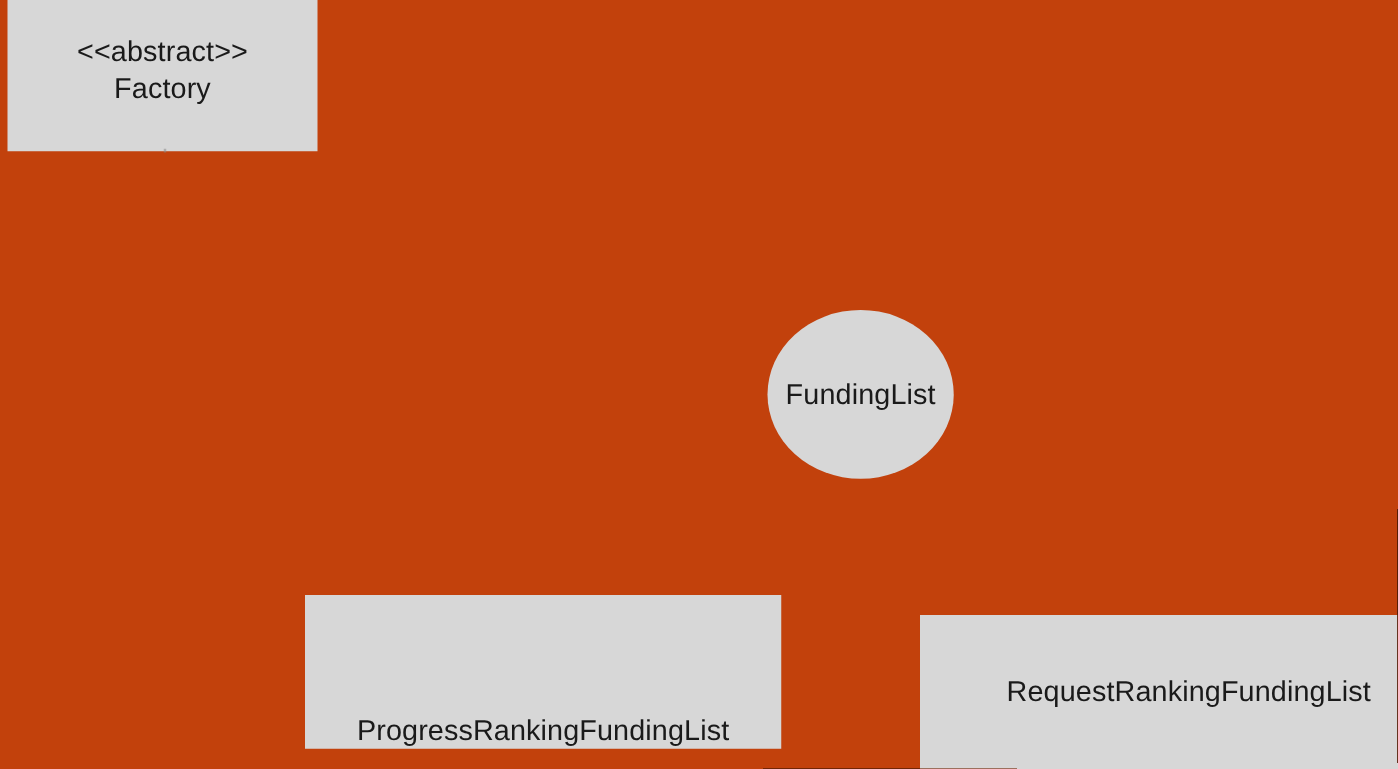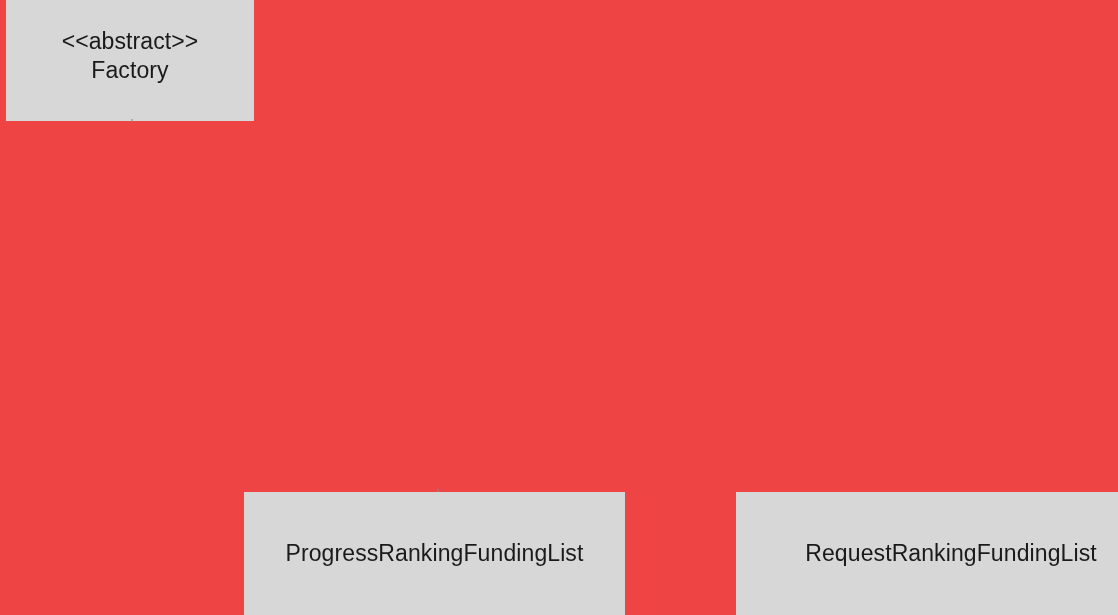--- a/index.html
+++ b/index.html
@@ -6,21 +6,21 @@
   html, body {
     margin: 0;
     padding: 0;
     background: #000000;
   }
 
   #canvas {
     position: relative;
     width: 1118px;
     height: 615px;
-    background: #ef4444;
+    background: #c2410c;
     overflow: hidden;
     font-family: "Liberation Sans", "DejaVu Sans", sans-serif;
   }
 
   
   .node {
     position: absolute;
     box-sizing: border-box;
     background: #d7d7d7;
     color: #1a1a1a;
@@ -63,24 +63,27 @@
 <div id="canvas">
 
   <div class="node rect" style="left:6px; top:-9px; width:248px; height:130px;">
     <span class="label">&lt;&lt;abstract&gt;&gt;
 Factory</span>
   </div>
 
   <div class="connector-stub" style="left:131px; top:119px; width:2px; height:3px;"></div>
 
 
+  <div class="node ellipse" style="left:614px; top:248px; width:149px; height:135px;">
+    <span class="label">FundingList</span>
+  </div>
 
   <div class="connector-stub" style="left:437px; top:489px; width:2px; height:3px;"></div>
 
-  <div class="node rect" style="left:244px; top:492px; width:381px; height:123px;">
+  <div class="node rect" style="left:244px; top:476px; width:381px; height:123px;align-items:flex-end;">
     <span class="label">ProgressRankingFundingList</span>
   </div>
 
   <div class="node rect" style="left:736px; top:492px; width:382px; height:123px;padding-left:48px;">
     <span class="label">RequestRankingFundingList</span>
   </div>
 
 </div>
 
 </body></html>

